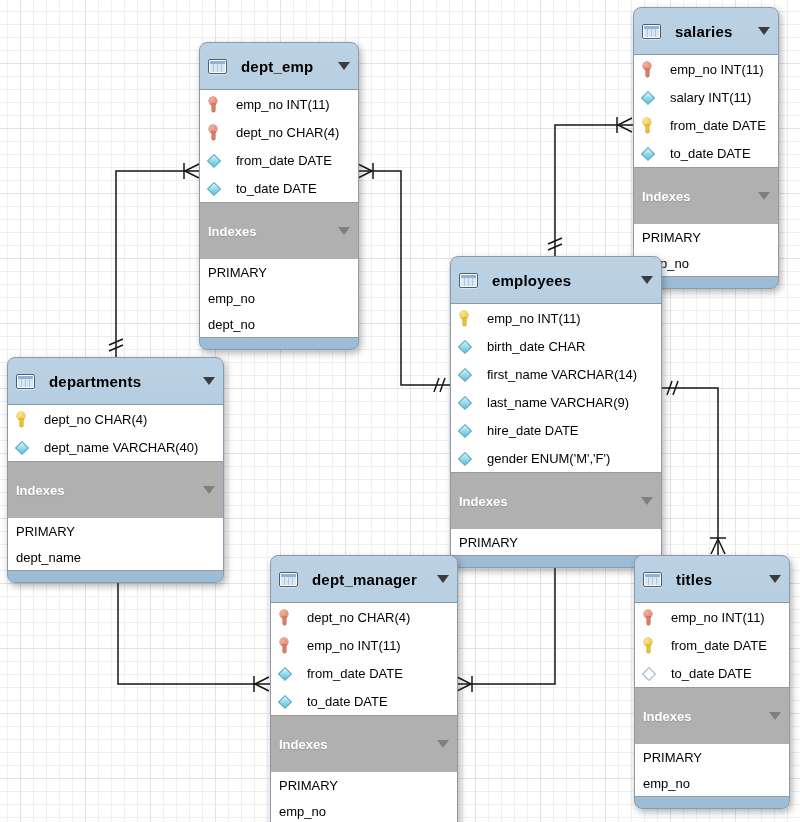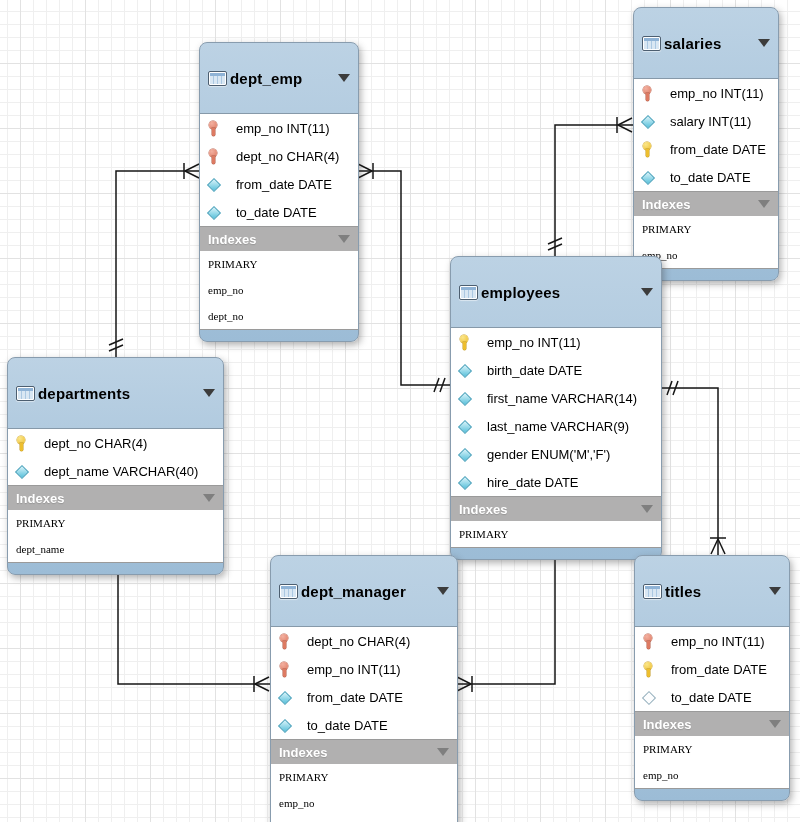--- a/index.html
+++ b/index.html
@@ -16,32 +16,32 @@
   }
   svg.wires{position:absolute;left:0;top:0;pointer-events:none;}
   svg.wires path, svg.wires line{stroke:#161616;stroke-width:1.5;fill:none;}
 
   .db-table{
     position:absolute;border-radius:8px;overflow:hidden;
     background:linear-gradient(#bcd2e4,#9cbcd6);
     border:1px solid #889cae;
     box-shadow:2px 3px 7px rgba(60,60,60,.40);
   }
-  .thead{height:38px;display:flex;align-items:center;gap:3px;padding:16px 8px;}
+  .thead{height:38px;display:flex;align-items:center;gap:14px;padding:4px 8px;}
   .tname{flex:1;font-size:15px;font-weight:bold;letter-spacing:.2px;}
   .tri{width:0;height:0;border-left:6px solid transparent;border-right:6px solid transparent;
        border-top:8px solid #3c3c3c;margin-left:4px;}
   .cols{background:#fff;border-top:1px solid #8699a9;border-bottom:1px solid #9a9a9a;}
   .col-row{height:28px;display:flex;align-items:center;gap:16px;padding:0 7px;font-size:13px;white-space:nowrap;}
   .idx-head{height:24px;display:flex;align-items:center;background:#b1b0b0;
-            color:#fff;font-weight:bold;font-size:13px;padding:0 8px;}
+            color:#fff;font-weight:bold;font-size:13px;padding:16px 8px;}
   .idx-head .lbl{flex:1;text-shadow:0 1px 1px rgba(0,0,0,.15);}
   .idx-head .tri{border-top-color:#7f7f7f;}
   .idx-rows{background:#fff;border-bottom:1px solid #9a9a9a;}
-  .idx-row{height:26px;display:flex;align-items:center;padding:0 8px;font-size:11px;white-space:nowrap;font-family:Liberation Serif, serif;}
+  .idx-row{height:26px;display:flex;align-items:center;padding:0 8px;font-size:13px;white-space:nowrap;}
   .tfoot{height:11px;}
 
   
   .ic-table{flex:0 0 17px;width:17px;height:13px;background:#fff;border:1px solid #4c5e70;
             border-radius:2px;position:relative;box-sizing:content-box;box-shadow:0 1px 1px rgba(255,255,255,.5);}
   .ic-table::before{content:"";position:absolute;left:1px;right:1px;top:1px;bottom:1px;
             background:
               linear-gradient(#8fb3d6 0 3px,rgba(0,0,0,0) 3px),
               repeating-linear-gradient(90deg,#d9e7f3 0 3px,#abc8e2 3px 4px);}
   .icbox{flex:0 0 13px;width:13px;height:17px;position:relative;display:inline-block;}
@@ -216,37 +216,37 @@
         <span class="tname">employees</span>
         <span class="tri"></span>
       </div>
       <div class="cols">
         <div class="col-row">
           <span class="icbox ic-key yellow"></span>
           <span>emp_no INT(11)</span>
         </div>
         <div class="col-row">
           <span class="icbox ic-diamond filled"></span>
-          <span>birth_date DATE</span>
+          <span>birth_date CHAR</span>
         </div>
         <div class="col-row">
           <span class="icbox ic-diamond filled"></span>
           <span>first_name VARCHAR(14)</span>
         </div>
         <div class="col-row">
           <span class="icbox ic-diamond filled"></span>
           <span>last_name VARCHAR(9)</span>
         </div>
         <div class="col-row">
           <span class="icbox ic-diamond filled"></span>
+          <span>hire_date DATE</span>
+        </div>
+        <div class="col-row">
+          <span class="icbox ic-diamond filled"></span>
           <span>gender ENUM('M','F')</span>
-        </div>
-        <div class="col-row">
-          <span class="icbox ic-diamond filled"></span>
-          <span>hire_date DATE</span>
         </div>
       </div>
       <div class="idx-head">
         <span class="lbl">Indexes</span>
         <span class="tri"></span>
       </div>
       <div class="idx-rows">
         <div class="idx-row">PRIMARY</div>
       </div>
       <div class="tfoot"></div>

